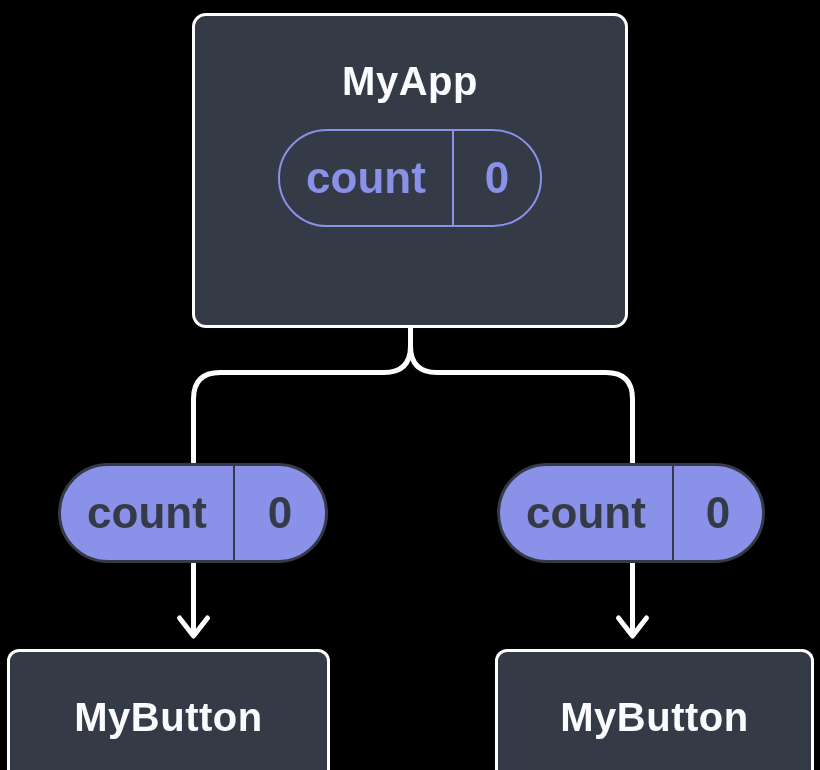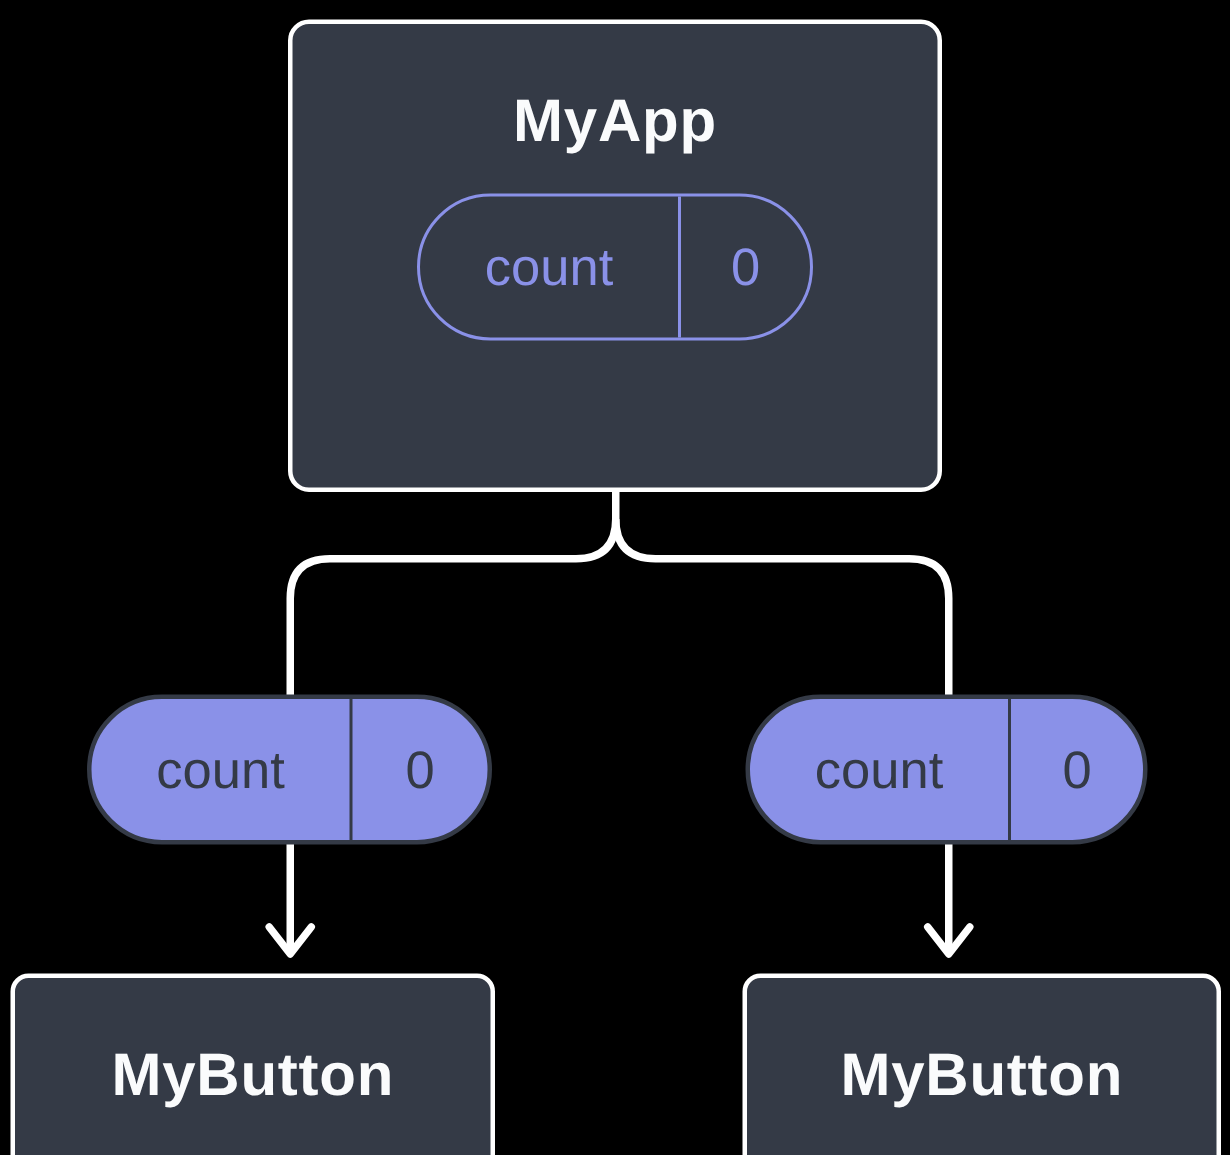--- a/index.html
+++ b/index.html
@@ -54,22 +54,23 @@
     display: flex;
     align-items: stretch;
     border-radius: 60px;
     z-index: 2;
   }
   .pill .pill-name,
   .pill .pill-value {
     display: flex;
     align-items: center;
     justify-content: center;
-    font-size: 35px;
+    font-size: 44px;
     line-height: 1;
+    font-weight: bold;
   }
   
   #myapp-state-pill {
     left: 83px;
     top: 113px;
     width: 264px;
     height: 98px;
     border: 2.5px solid #8A91E8;
     background: transparent;
     color: #8A91E8;

